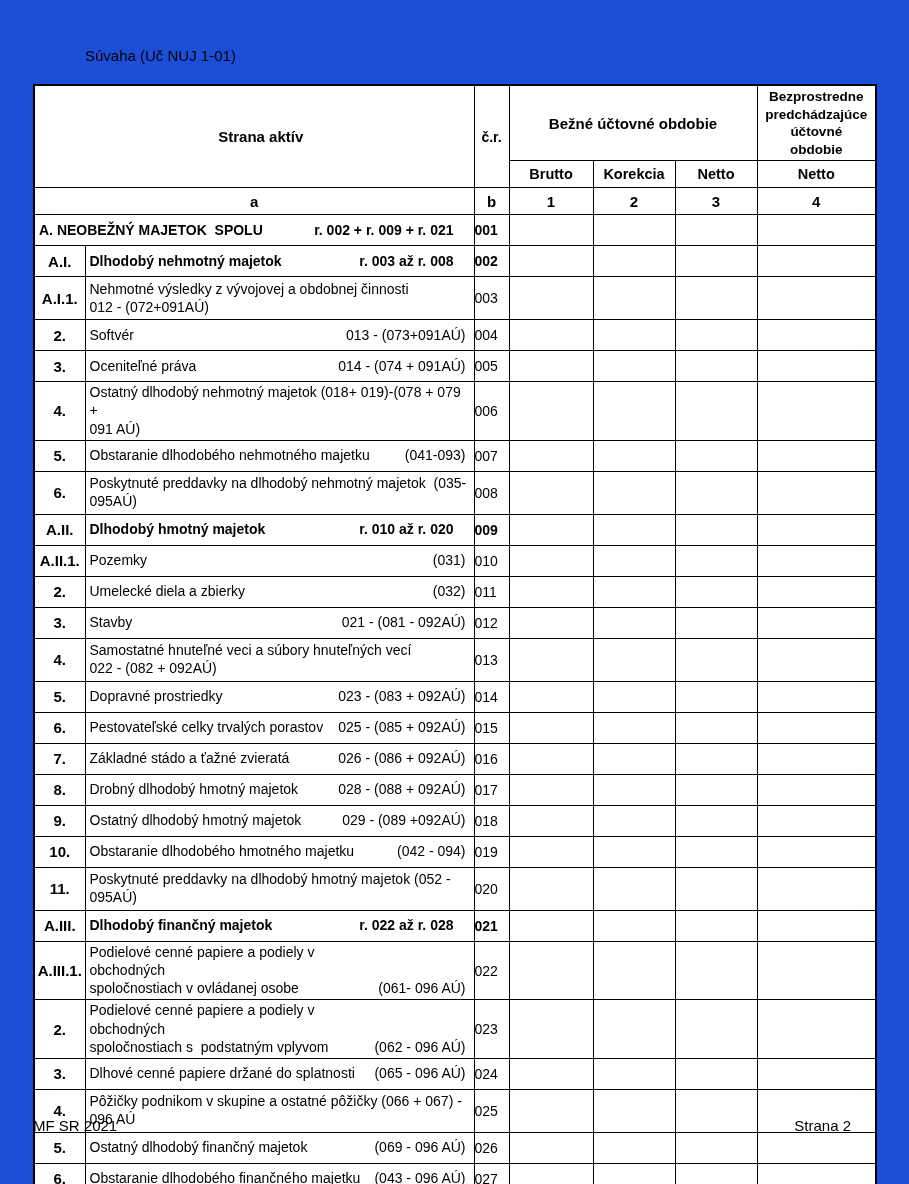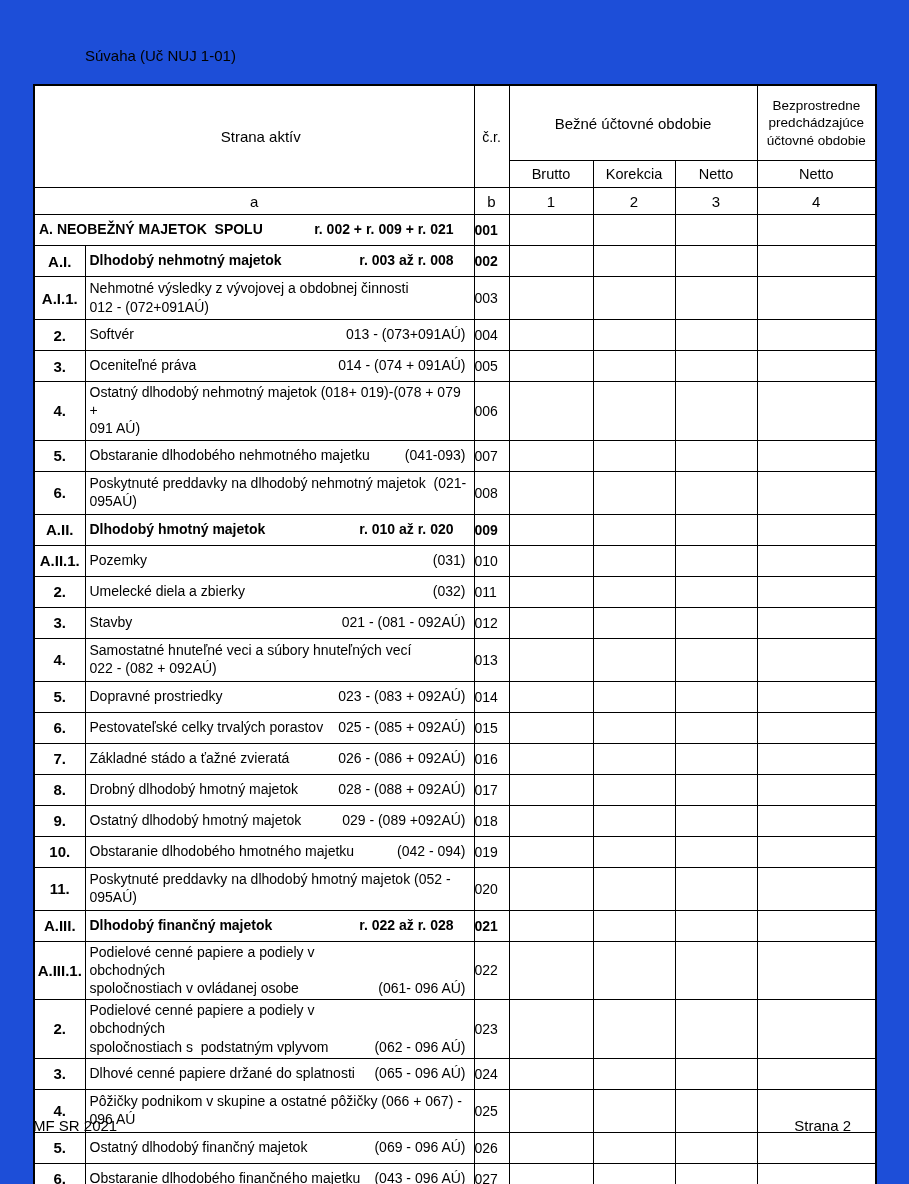--- a/index.html
+++ b/index.html
@@ -12,21 +12,21 @@
   .ico-label{margin-right:3px;}
   .ico-boxes{display:flex;}
   .ico-box{width:26px;height:26px;border:2px solid #000;border-left:none;background:#fff;}
   .ico-box:first-child{border-left:2px solid #000;}
 
   table.form{
     position:absolute;left:33px;top:84px;width:842px;
     border-collapse:collapse;table-layout:fixed;border:2px solid #000;
   }
   th,td{border:1.5px solid #000;padding:0;vertical-align:middle;overflow:hidden;}
-  thead th{font-weight:normal;text-align:center;background:#fff;}
+  thead th{font-weight:bold;text-align:center;background:#fff;}
   tr.h1 th{height:70px;}
   .th-strana{font-size:15px;padding-left:13px;}
   .th-cr{font-size:14px;white-space:nowrap;}
   .th-bezne{font-size:15px;}
   .th-prev{font-size:13.5px;padding:2px 5px;line-height:1.3;}
   tr.h2 th{height:26px;font-size:14.5px;}
   tr.h3 th{height:26px;font-size:15px;}
 
   tbody td{font-size:14px;background:#fff;}
   tr.single td{height:27px;}
@@ -181,21 +181,21 @@
           <td class="cr">007</td>
           <td class="val"></td>
           <td class="val"></td>
           <td class="val"></td>
           <td class="val"></td>
         </tr>
         <tr class="tall">
           <td class="num">6.</td>
           <td class="desc">
             <div class="desc-flex">
-              <span class="lbl">Poskytnuté preddavky na dlhodobý nehmotný majetok  (021-
+              <span class="lbl">Poskytnuté preddavky na dlhodobý nehmotný majetok  (035-
 095AÚ)</span>
             </div>
           </td>
           <td class="cr">008</td>
           <td class="val"></td>
           <td class="val"></td>
           <td class="val"></td>
           <td class="val"></td>
         </tr>
         <tr class="bold single">

